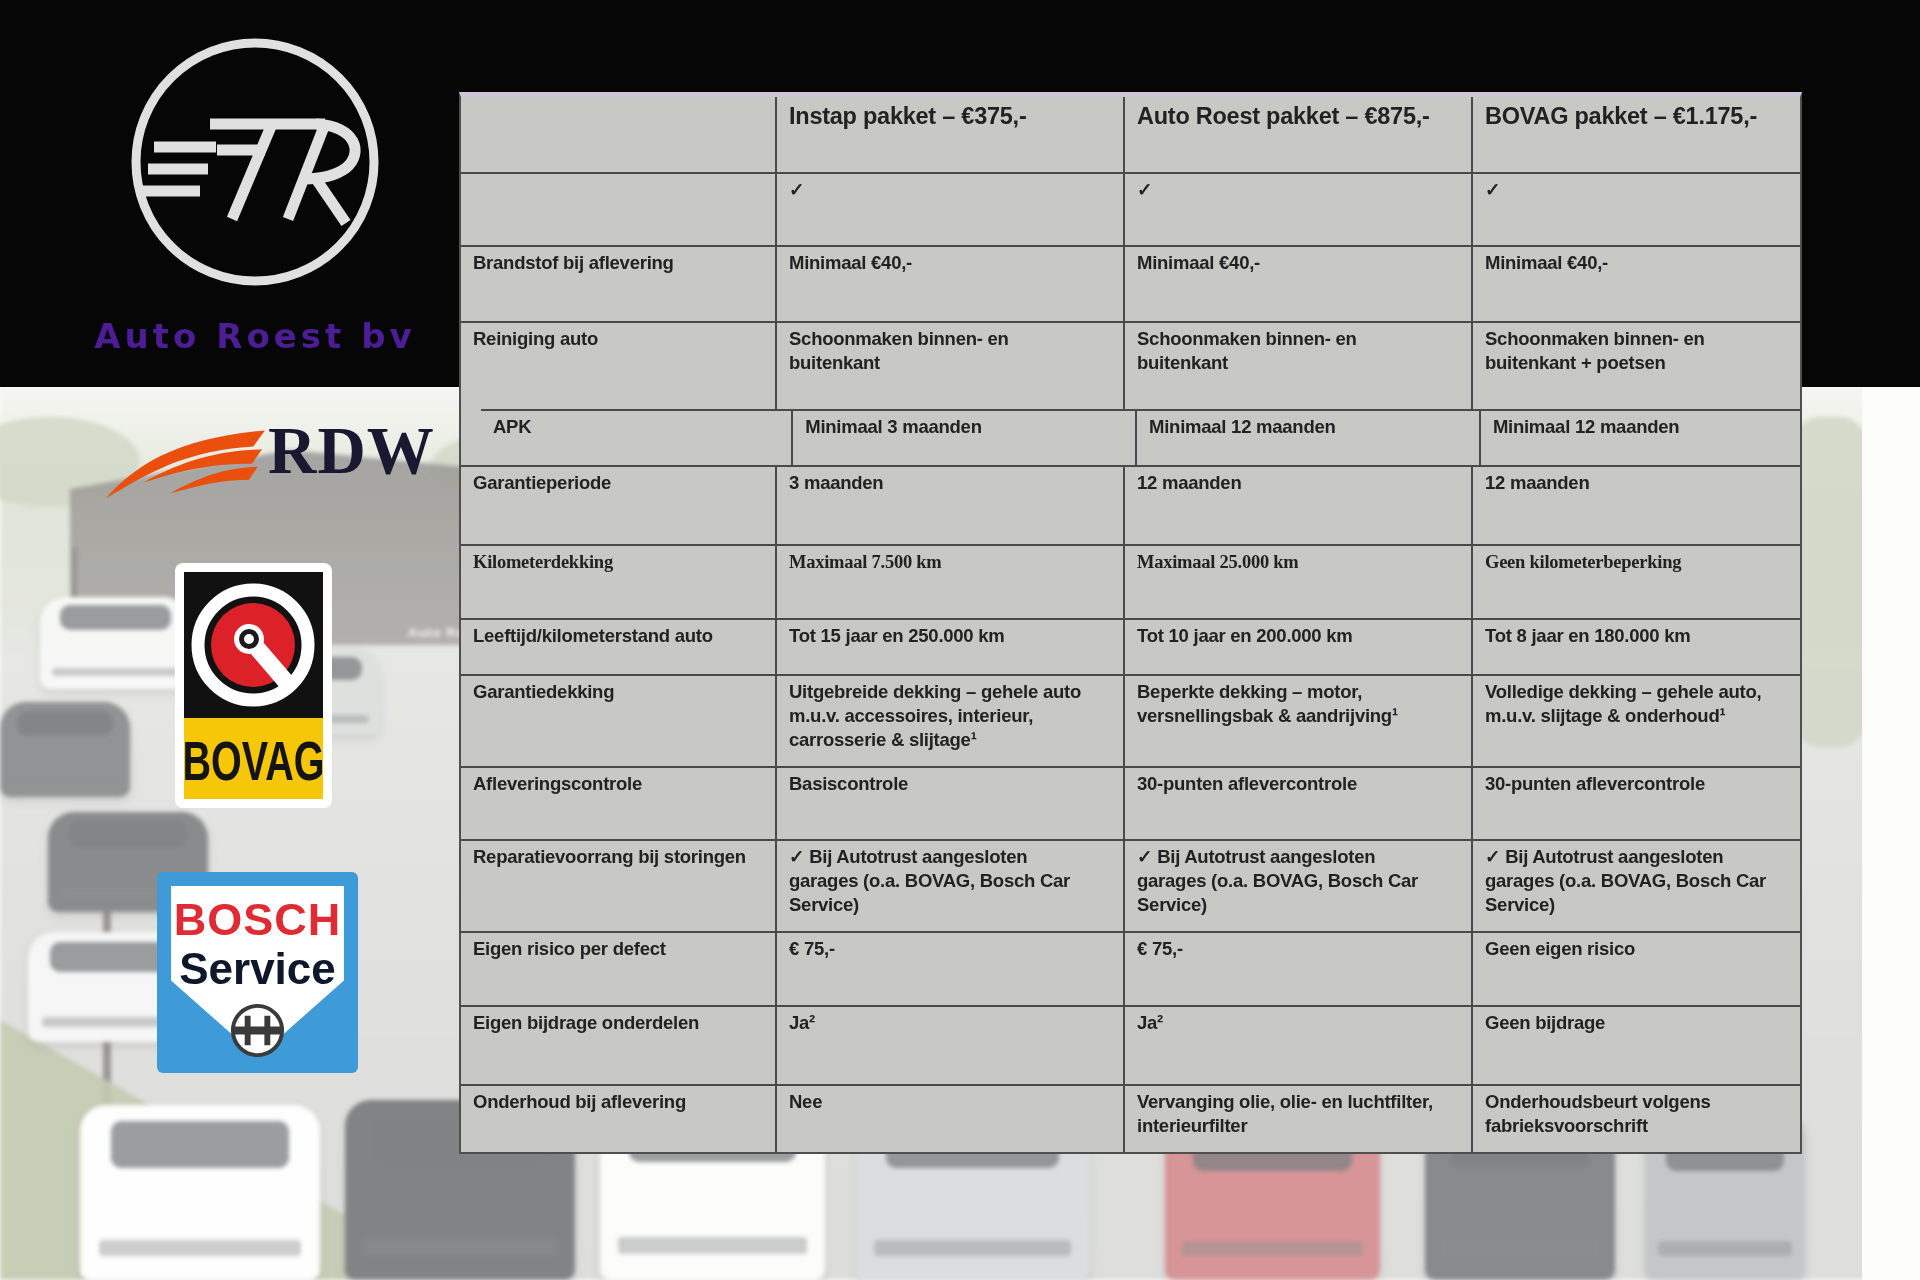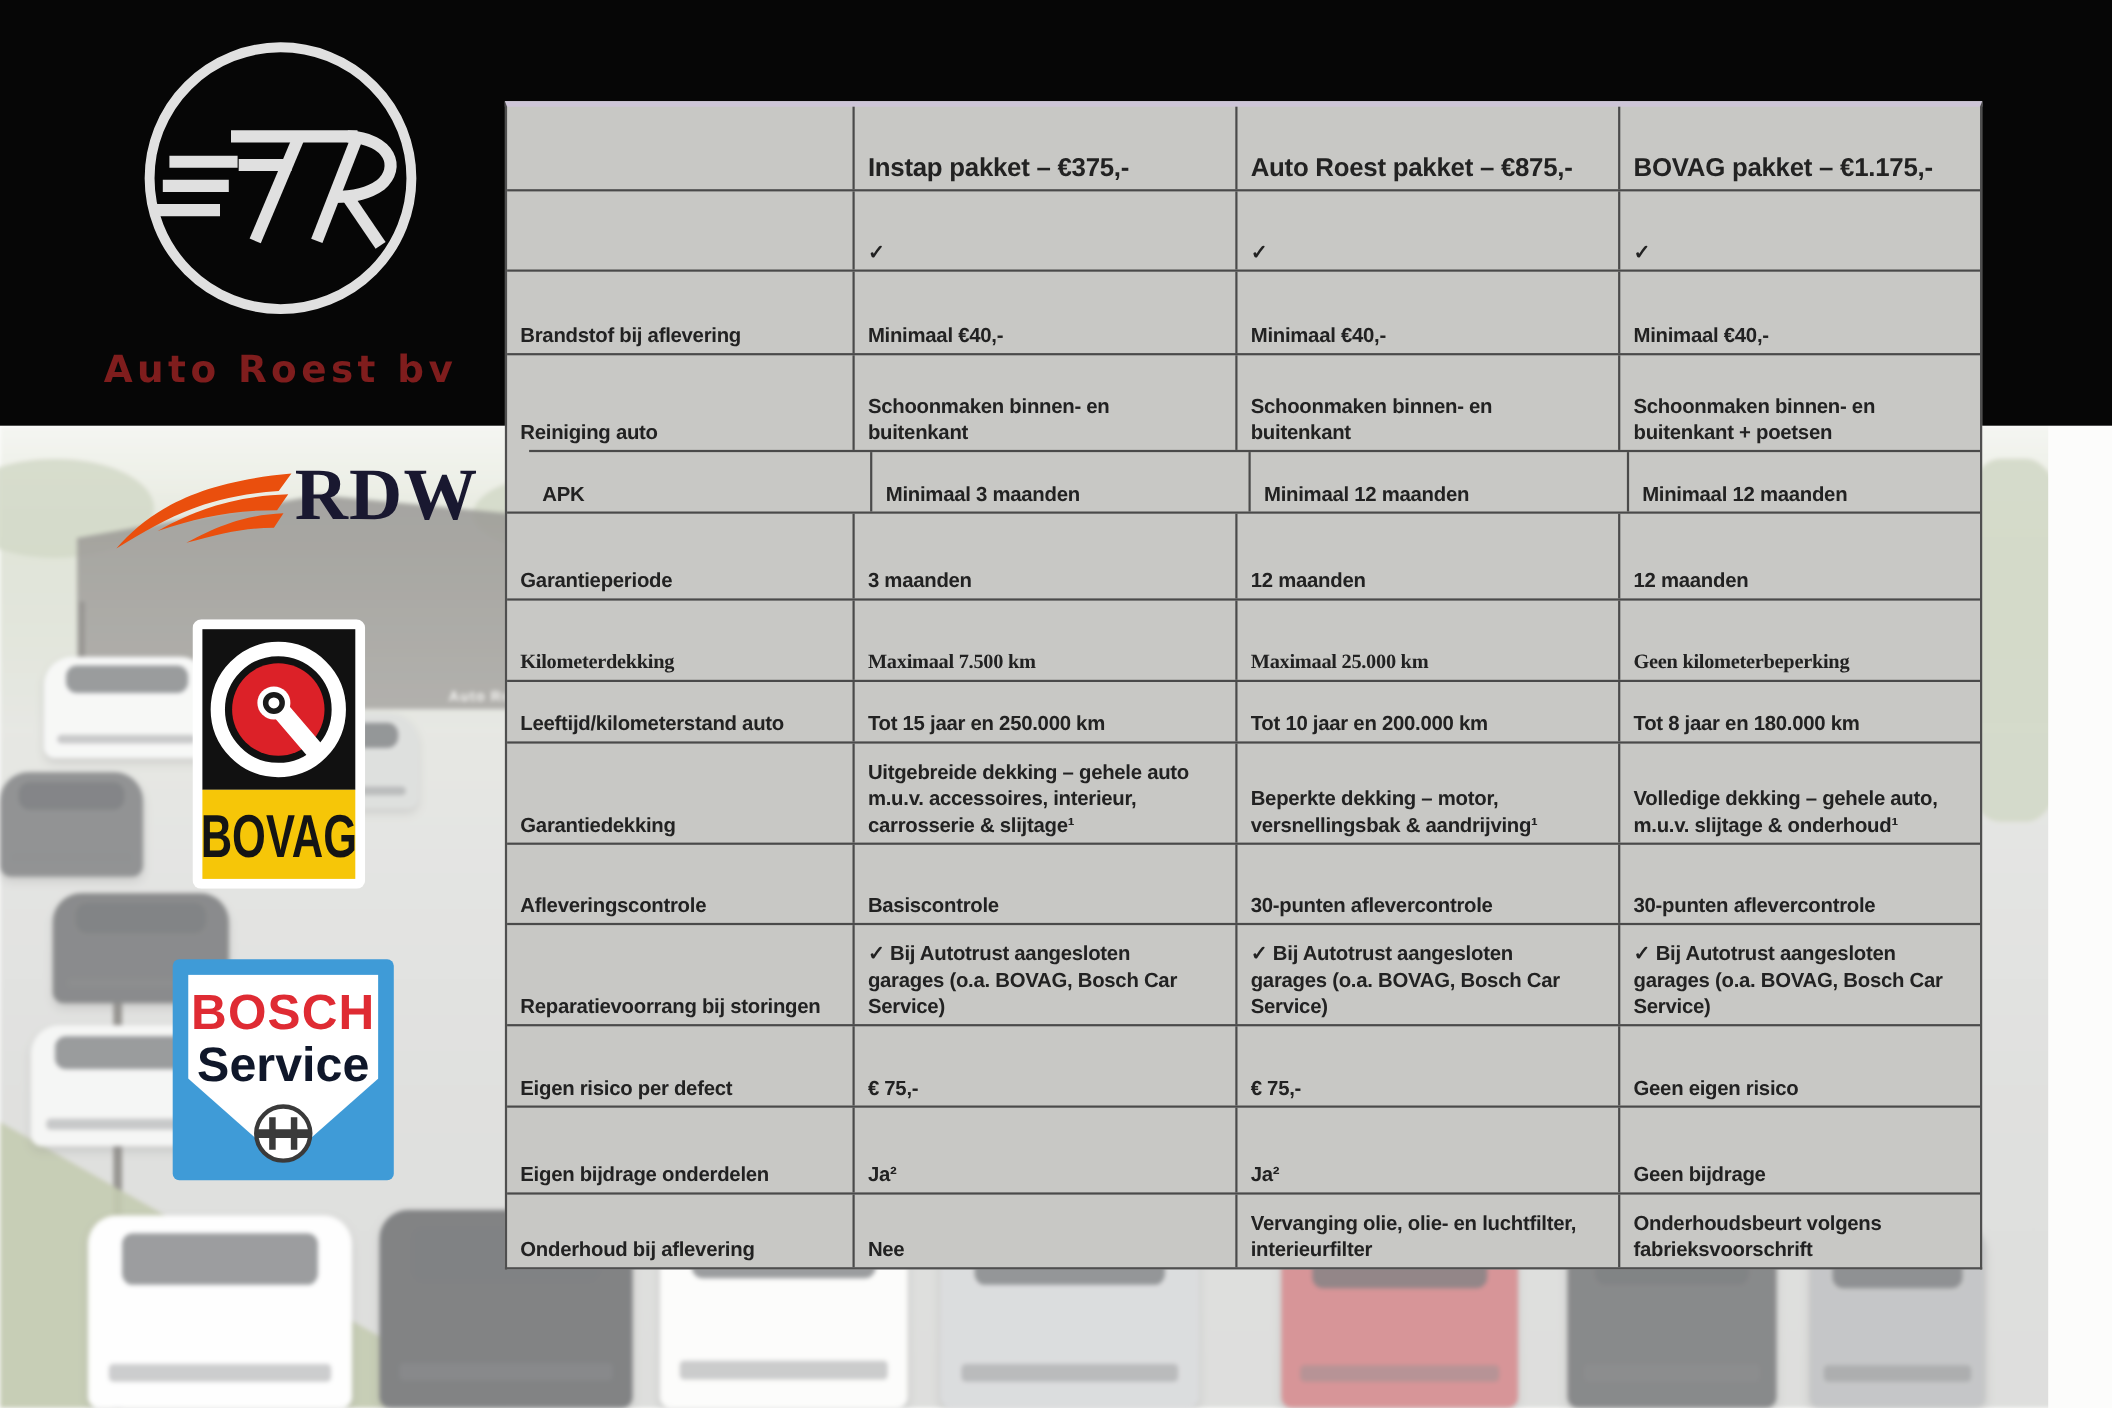--- a/index.html
+++ b/index.html
@@ -25,21 +25,21 @@
   .car u{position:absolute;left:8%;right:8%;bottom:14%;height:9%;
     background:rgba(70,74,78,.45);border-radius:4px;}
   .photo-overlay{position:absolute;left:0;top:387px;width:1920px;height:893px;
     background:rgba(255,255,255,.40);}
   .white-strip{position:absolute;right:0;top:382px;width:58px;height:898px;background:#fcfcfb;}
 
   
   .black-band{position:absolute;left:0;top:0;width:1920px;height:387px;background:#060606;}
   .ar-logo{position:absolute;left:120px;top:26px;width:270px;height:272px;}
   .company-name{position:absolute;left:78px;top:316px;width:354px;text-align:center;
-    color:#7f1d1d;font-size:34px;font-weight:700;letter-spacing:4px;
+    color:#4c1d95;font-size:34px;font-weight:700;letter-spacing:4px;
     font-family:"DejaVu Sans",sans-serif;}
 
   
   .rdw{position:absolute;left:100px;top:410px;width:330px;height:105px;}
   .rdw-wing{position:absolute;left:0;top:4px;width:170px;height:96px;}
   .rdw-text{position:absolute;left:168px;top:2px;font-family:"Liberation Serif",serif;
     font-weight:700;font-size:67px;color:#191830;letter-spacing:1px;}
 
   
   .bovag{position:absolute;left:175px;top:563px;width:157px;height:280px;}
@@ -58,21 +58,21 @@
     color:#0f172a;font-weight:700;font-size:44px;}
   .bosch-armature{position:absolute;left:70px;top:128px;width:61px;height:61px;}
 
   
   .pkg-table{position:absolute;left:459px;top:92px;width:1343px;background:#c8c8c5;
     border:2px solid #4f4f4f;border-top:5px solid #cdc5d7;box-sizing:border-box;
     color:#222222;}
   .t-head{display:flex;height:75px;}
   .t-head .cell{font-size:23.5px;}
   .t-row{display:flex;border-top:2px solid #4a4a4a;box-sizing:border-box;}
-  .cell{box-sizing:border-box;display:flex;align-items:flex-end;
+  .cell{box-sizing:border-box;display:flex;align-items:flex-start;
     padding:4px 22px 4px 12px;font-weight:700;font-size:18.5px;line-height:1.3;
     letter-spacing:-0.25px;}
   .cell span{display:block;}
   .c0{width:314px;}
   .c1{width:348px;border-left:2px solid #4a4a4a;}
   .c2{width:348px;border-left:2px solid #4a4a4a;}
   .c3{width:325px;border-left:2px solid #4a4a4a;}
   .t-head .c1,.t-head .c2,.t-head .c3{white-space:nowrap;overflow:hidden;}
   .t-row:nth-child(1){height:73px;}
   .t-row:nth-child(2){height:76px;}

